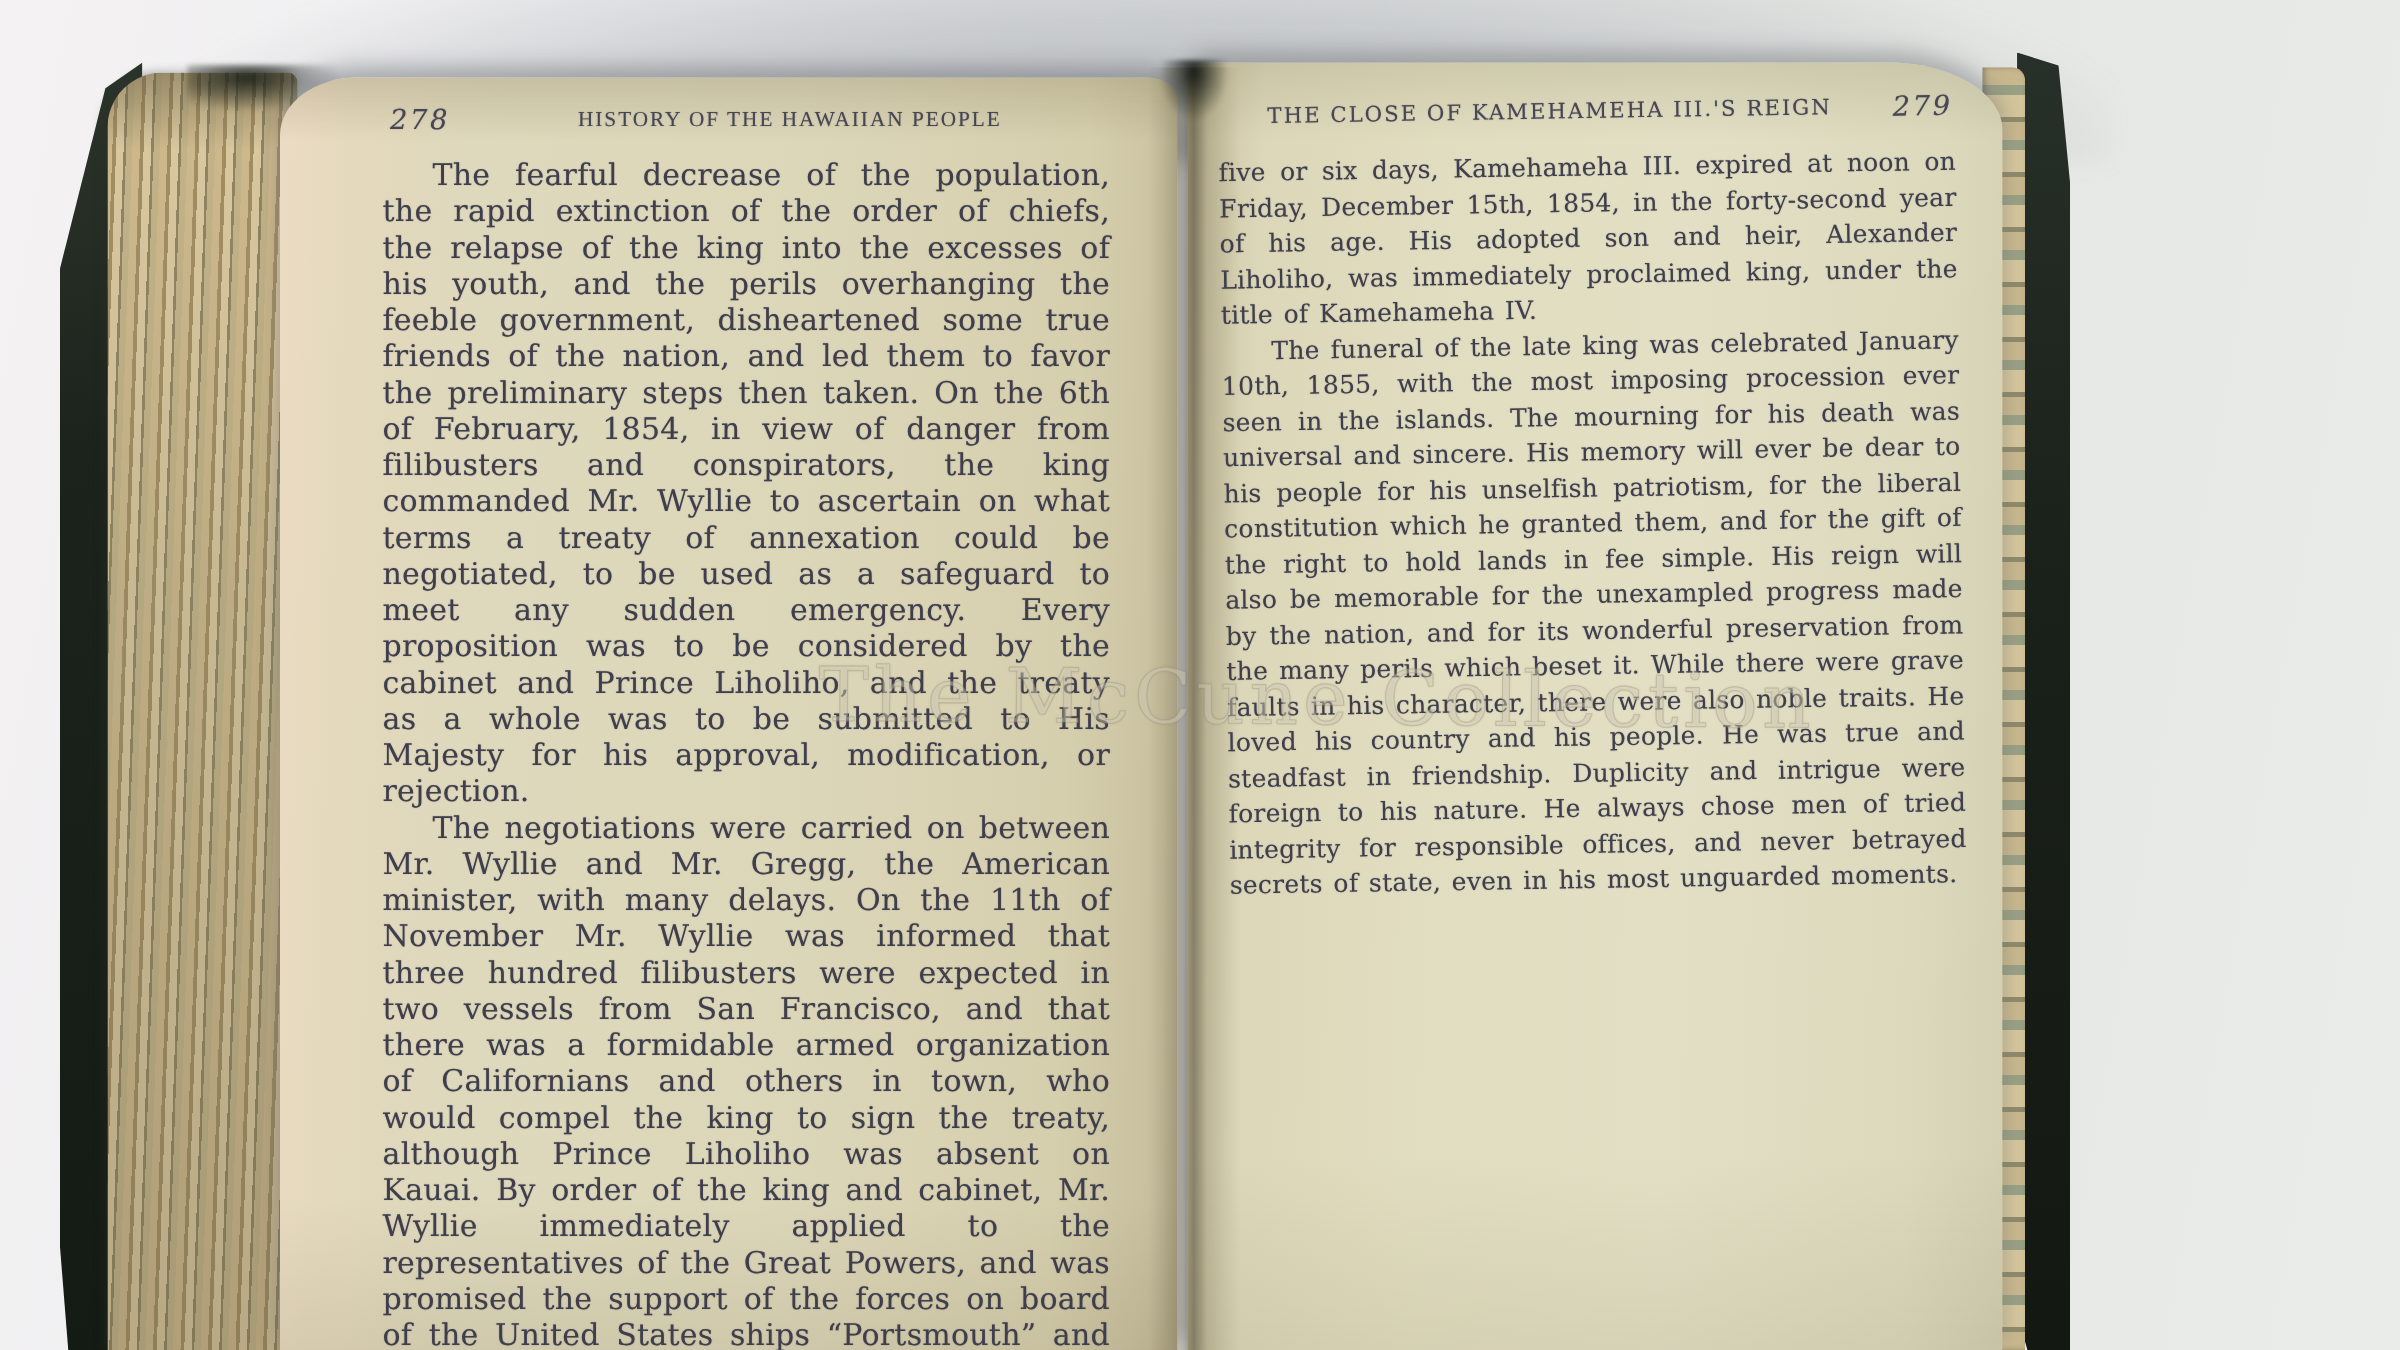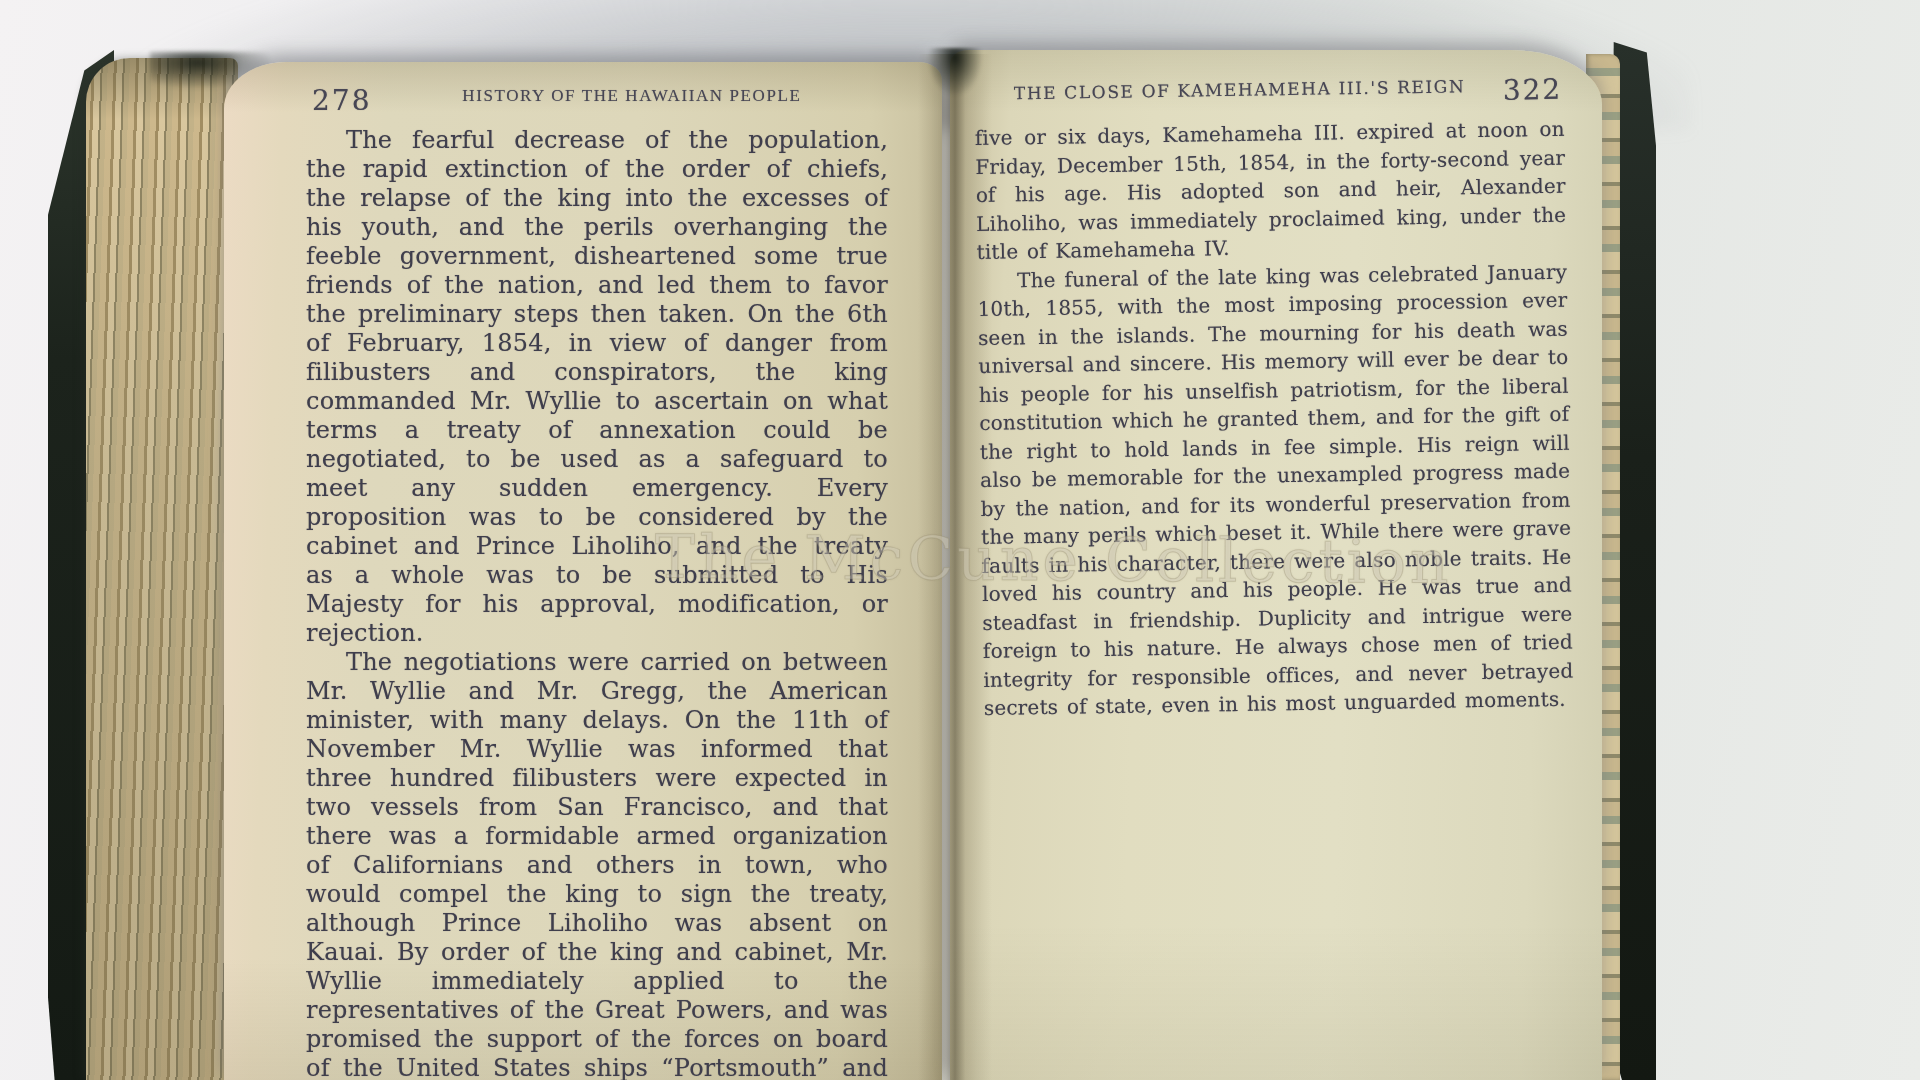--- a/index.html
+++ b/index.html
@@ -75,21 +75,21 @@
   .gutter-notch{
     left:928px;top:48px;width:54px;height:48px;
     background:radial-gradient(ellipse at 50% 20%,rgba(18,24,18,0.9),rgba(18,24,18,0) 72%);
     filter:blur(1.5px);
   }
   
   .page-content{color:#3f3e4c;text-shadow:0 0 1px rgba(63,61,76,0.45);}
   .page-left-content{left:306px;top:84px;width:582px;}
   .page-right-content{left:974px;top:82px;width:590px;transform:rotate(-0.9deg);transform-origin:top left;}
   .running-head{position:relative;height:30px;font-size:17px;letter-spacing:1.6px;color:#474654;white-space:nowrap;}
-  .running-head .pageno{font-size:28px;letter-spacing:2px;}
+  .running-head .pageno{font-size:22px;letter-spacing:2px;font-style:italic;}
   .rh-left .pageno{position:absolute;left:6px;top:0;}
   .rh-left .title{position:absolute;left:56%;top:2px;transform:translateX(-50%);font-family:Liberation Serif, serif;}
   .rh-right .pageno{position:absolute;right:2px;top:0;}
   .rh-right .title{position:absolute;left:45%;top:2px;transform:translateX(-50%);}
   .body-text{margin-top:12px;}
   .body-text p{
     margin:0;font-size:24px;line-height:29px;text-align:justify;
     text-indent:40px;word-spacing:2.5px;letter-spacing:0.2px;
   }
   .page-right-content .body-text p{font-size:20px;line-height:28.5px;word-spacing:2px;}
@@ -131,21 +131,21 @@
     <p>The fearful decrease of the population, the rapid extinction of the order of chiefs, the relapse of the king into the excesses of his youth, and the perils overhanging the feeble government, disheartened some true friends of the nation, and led them to favor the preliminary steps then taken.  On the 6th of February, 1854, in view of danger from filibusters and conspirators, the king commanded Mr. Wyllie to ascertain on what terms a treaty of annexation could be negotiated, to be used as a safeguard to meet any sudden emergency.  Every proposition was to be considered by the cabinet and Prince Liholiho, and the treaty as a whole was to be submitted to His Majesty for his approval, modification, or rejection.</p>
     <p>The negotiations were carried on between Mr. Wyllie and Mr. Gregg, the American minister, with many delays. On the 11th of November Mr. Wyllie was informed that three hundred filibusters were expected in two vessels from San Francisco, and that there was a formidable armed organization of Californians and others in town, who would compel the king to sign the treaty, although Prince Liholiho was absent on Kauai.  By order of the king and cabinet, Mr. Wyllie immediately applied to the representatives of the Great Powers, and was promised the support of the forces on board of the United States ships “Portsmouth” and “St. Mary's,” of the British ship “Trincomalee,” and of the French frigate “Artémise.”  The expected filibusters never appeared.</p>
     <p>On the 13th of December, a proclamation was published, declaring that the king had accepted the assistance of the naval forces of the three powers named, and that “his independence was more firmly established than ever before.”</p>
 
   </div>
 </div>
 
 <div class="abs page-content page-right-content">
   <div class="running-head rh-right">
     <span class="title">THE CLOSE OF KAMEHAMEHA III.'S REIGN</span>
-    <span class="pageno">322</span>
+    <span class="pageno">279</span>
   </div>
   <div class="body-text">
     <p class="no-indent">five or six days, Kamehameha III. expired at noon on Friday, December 15th, 1854, in the forty-second year of his age.  His adopted son and heir, Alexander Liholiho, was immediately proclaimed king, under the title of Kamehameha IV.</p>
     <p>The funeral of the late king was celebrated January 10th, 1855, with the most imposing procession ever seen in the islands.  The mourning for his death was universal and sincere.  His memory will ever be dear to his people for his unselfish patriotism, for the liberal constitution which he granted them, and for the gift of the right to hold lands in fee simple.  His reign will also be memorable for the unexampled progress made by the nation, and for its wonderful preservation from the many perils which beset it.  While there were grave faults in his character, there were also noble traits.  He loved his country and his people.  He was true and steadfast in friendship.  Duplicity and intrigue were foreign to his nature.  He always chose men of tried integrity for responsible offices, and never betrayed secrets of state, even in his most unguarded moments.</p>
   </div>
 </div>
 
 <div class="abs watermark">The McCune Collection</div>
 
 </body></html>

